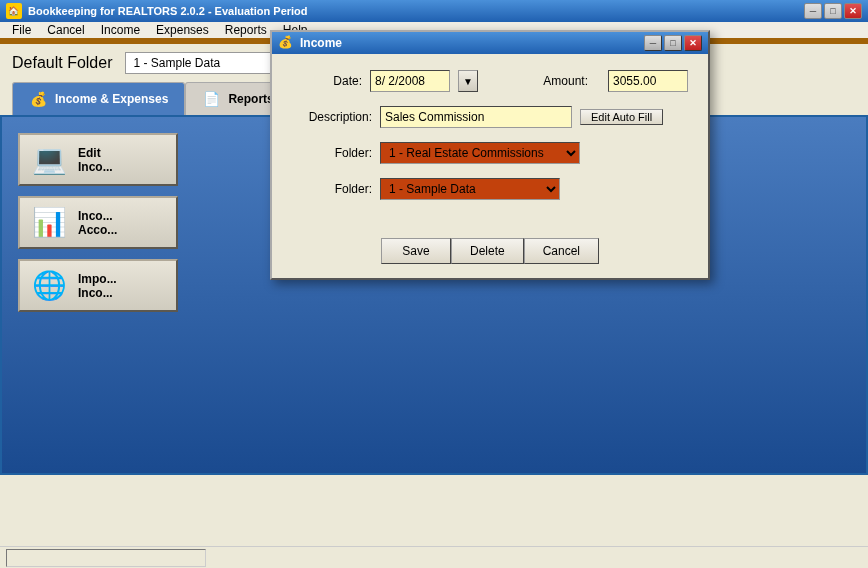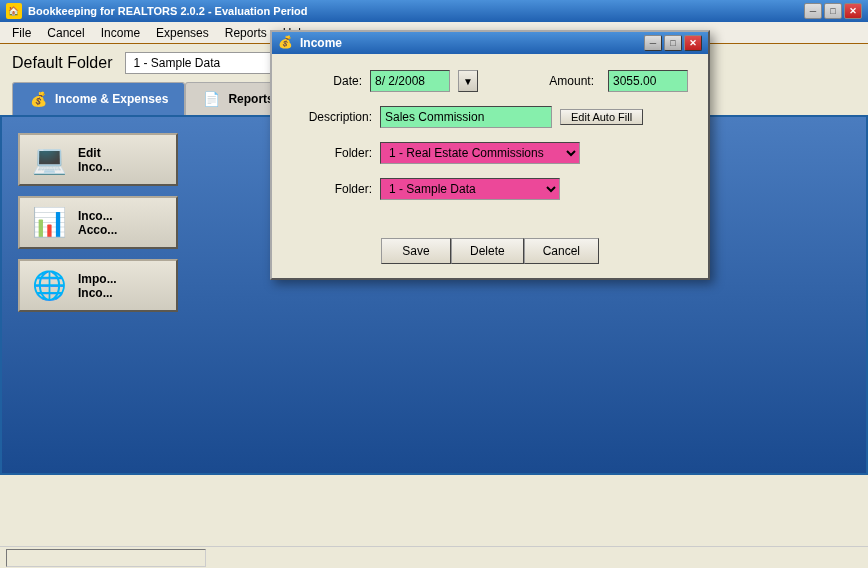--- a/index.html
+++ b/index.html
@@ -55,21 +55,21 @@
       cursor: pointer;
     }
 
     
     .menu-bar {
       background: #f0ede4;
       height: 22px;
       display: flex;
       align-items: center;
       padding: 0 4px;
-      border-bottom: 1px solid #a16207;
+      border-bottom: 6px solid #a16207;
     }
     .menu-item {
       padding: 2px 8px;
       cursor: pointer;
       color: #000;
       font-size: 12px;
     }
 
     
     .toolbar {
@@ -247,39 +247,39 @@
     }
     .form-label {
       font-size: 12px;
       font-weight: normal;
       color: #000;
       text-align: right;
     }
     .form-input {
       height: 22px;
       border: 1px inset #999;
-      background: #86efac;
+      background: #fef9c3;
       font-size: 12px;
       padding: 0 4px;
     }
     .form-select {
       height: 22px;
       border: 1px inset #999;
-      background: #ec4899;
+      background: #c2410c;
       font-size: 12px;
       padding: 0 4px;
     }
     .date-input {
       width: 80px;
     }
     .amount-input {
       width: 80px;
     }
     .desc-input {
-      width: 172px;
+      width: 192px;
     }
     .edit-autofill-btn {
       height: 16px;
       padding: 0 10px;
       background: linear-gradient(to bottom, #f5f3ee, #ddd8c8);
       border: 1px outset #999;
       cursor: pointer;
       font-size: 11px;
     }
     .account-select {
@@ -391,21 +391,21 @@
       </div>
     </div>
 
     <div class="dialog-content">
 
       <div class="form-row">
         <span class="form-label" style="width:70px;">Date:</span>
         <input class="form-input date-input" type="text" value="8/ 2/2008" style="">
         <button class="date-dropdown-btn">▼</button>
         <span style="flex:1;"></span>
-        <span class="form-label" style="margin-right:6px;">Amount:</span>
+        <span class="form-label" style="margin-right:12px;">Amount:</span>
         <input class="form-input amount-input" type="text" value="3055.00" style="">
       </div>
 
       <div class="form-row">
         <span class="form-label" style="width:80px;">Description:</span>
         <input class="form-input desc-input" type="text" value="Sales Commission" style="">
         <button class="edit-autofill-btn">Edit Auto Fill</button>
       </div>
 
       <div class="form-row">

